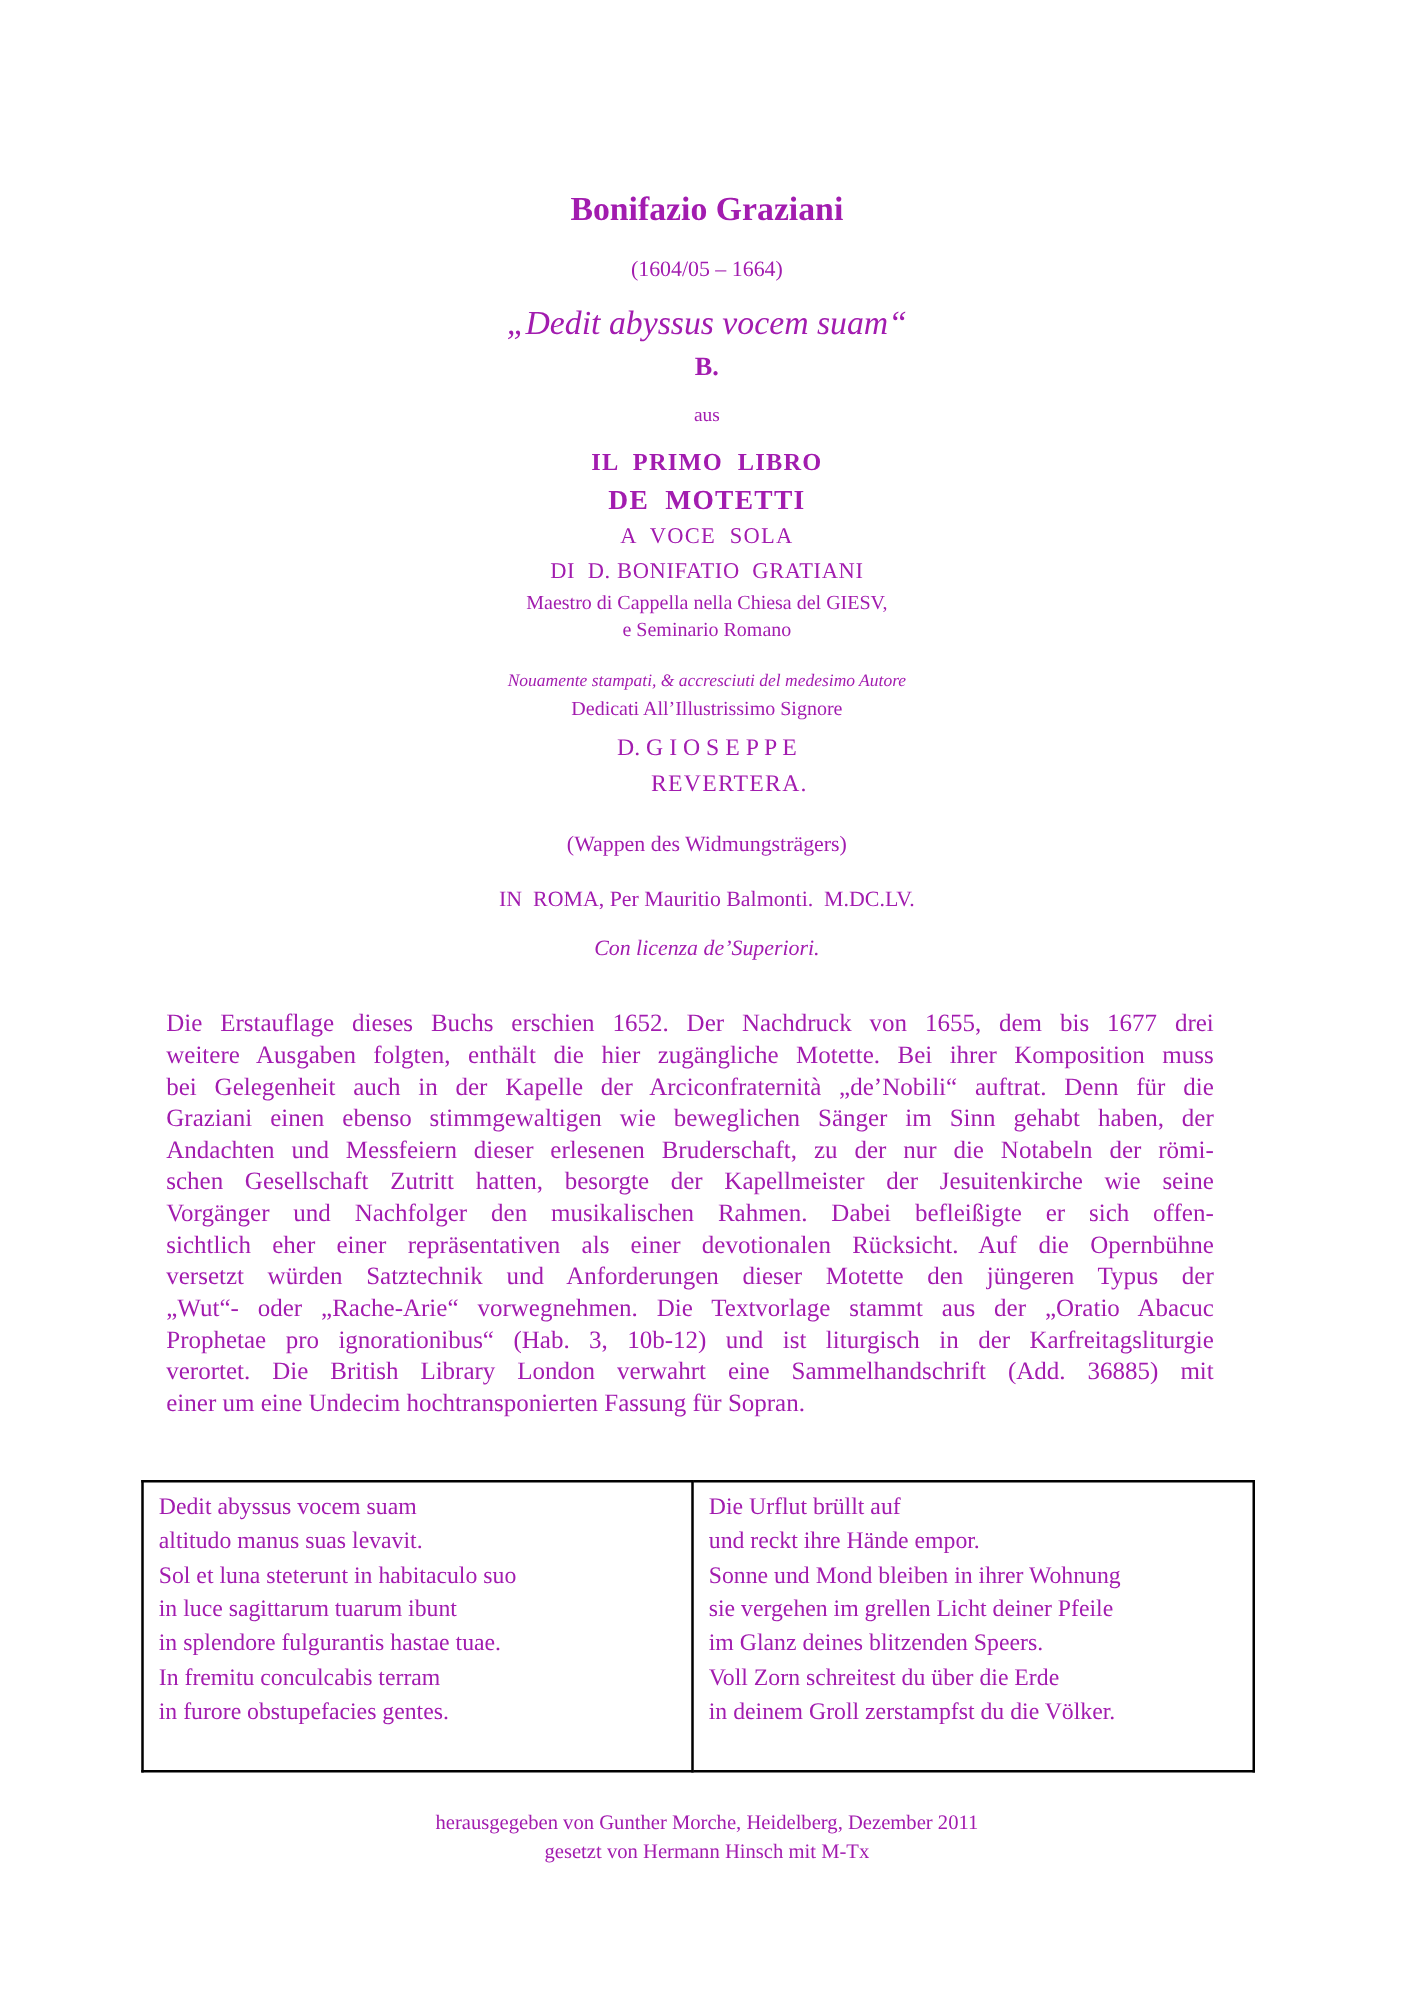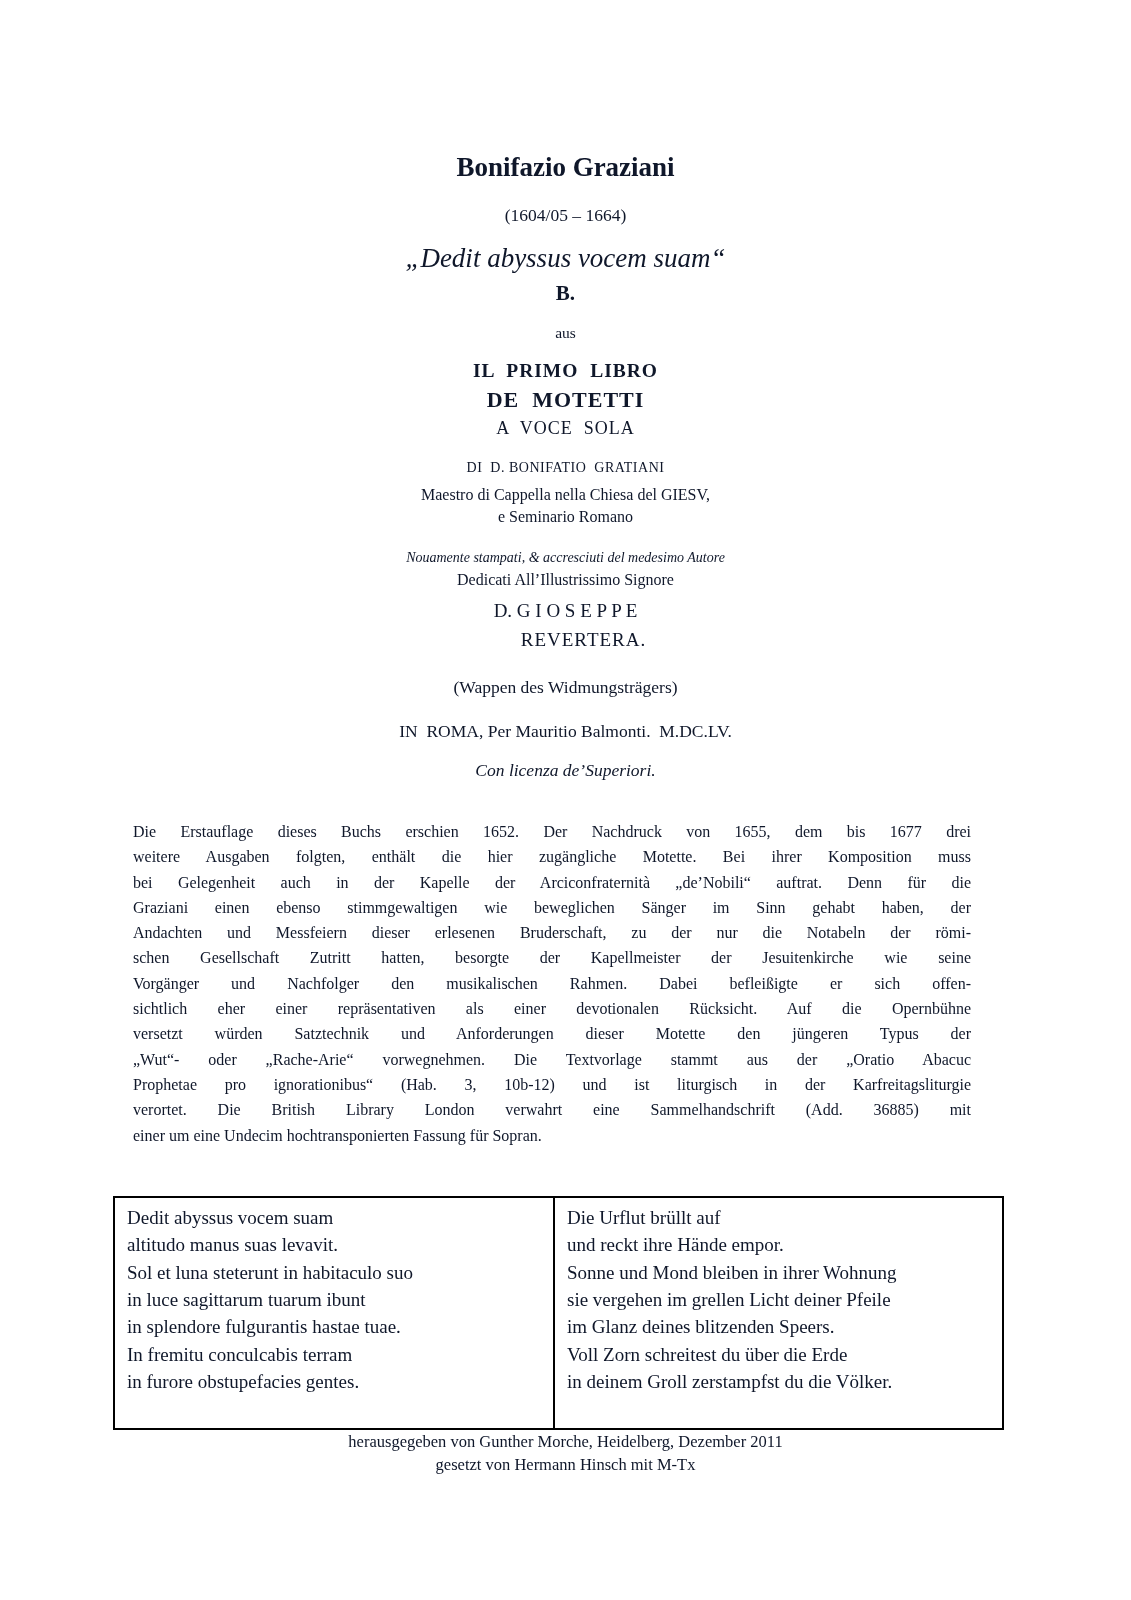--- a/index.html
+++ b/index.html
@@ -2,56 +2,56 @@
 <html><head>
 <meta charset="utf-8">
 <style>
   html, body { margin: 0; padding: 0; background: #e8e8e8; }
   .page {
     position: relative;
     width: 1131px;
     height: 1600px;
     margin: 0 auto;
     background: #ffffff;
-    color: #0f172a;
+    color: #a21caf;
     font-family: "Liberation Serif", "DejaVu Serif", serif;
     overflow: hidden;
   }
   .center { text-align: center; }
   .spaced { white-space: pre-wrap; }
 
   
   .head-block { padding-top: 150px; }
   .composer      { font-size: 27px; font-weight: bold; line-height: 34px; }
   .dates         { font-size: 17.5px; line-height: 26px; margin-top: 18px; }
   .work-title    { font-size: 27px; font-style: italic; line-height: 36px; margin-top: 12px; }
   .voice-part    { font-size: 21px; font-weight: bold; line-height: 26px; margin-top: 4px; }
   .aus-label     { font-size: 15.5px; line-height: 22px; margin-top: 16px; }
 
   .src-line1 { font-size: 19.5px; font-weight: bold; line-height: 26px; margin-top: 14px; letter-spacing: 1px; }
   .src-line2 { font-size: 22px;   font-weight: bold; line-height: 28px; margin-top: 2px; letter-spacing: 1px; }
   .src-line3 { font-size: 18px;   line-height: 24px; margin-top: 2px; letter-spacing: 1px; }
-  .src-line4 { font-size: 14px;   line-height: 24px; margin-top: 16px; letter-spacing: 0.5px; }
+  .src-line4 { font-size: 18px;   line-height: 24px; margin-top: 4px; letter-spacing: 0.5px; }
   .src-line5 { font-size: 16px;   line-height: 21px; margin-top: 4px; }
   .src-line6 { font-size: 16px;   line-height: 21px; margin-top: 1px; }
 
   .ded-line1 { font-size: 14px; font-style: italic; line-height: 18px; margin-top: 22px; }
   .ded-line2 { font-size: 16px; line-height: 21px; margin-top: 2px; }
   .ded-line3 { font-size: 19px; line-height: 26px; margin-top: 8px; }
   .ded-line4 { font-size: 19px; line-height: 26px; margin-top: 3px; letter-spacing: 1px; padding-left: 36px; }
 
   .wappen    { font-size: 17.5px; line-height: 24px; margin-top: 22px; }
   .imprint1  { font-size: 17.5px; line-height: 24px; margin-top: 20px; }
   .imprint2  { font-size: 17.5px; font-style: italic; line-height: 24px; margin-top: 15px; }
 
   
   .commentary {
     width: 838px;
     margin: 37px 0 0 133px;
-    font-size: 16px;
+    font-size: 20px;
     line-height: 25.3px;
   }
   .commentary-line {
     text-align: justify;
     text-align-last: justify;
   }
   .commentary-line.last { text-align-last: left; }
 
   
   .text-table {
@@ -64,21 +64,21 @@
     border: 2px solid #000000;
     vertical-align: top;
     padding: 6px 10px 32px 12px;
     font-size: 19px;
     line-height: 27.4px;
   }
   .td-latin  { width: 416px; }
   .td-german { width: 425px; }
 
   
-  .colophon { font-size: 16.5px; line-height: 23px; }
+  .colophon { margin-top: 28px; font-size: 16.5px; line-height: 23px; }
 </style>
 </head>
 <body>
 
 <div class="page">
 
   <header class="head-block center">
     <div class="composer">Bonifazio Graziani</div>
     <div class="dates">(1604/05 – 1664)</div>
     <div class="work-title">„Dedit abyssus vocem suam“</div>

